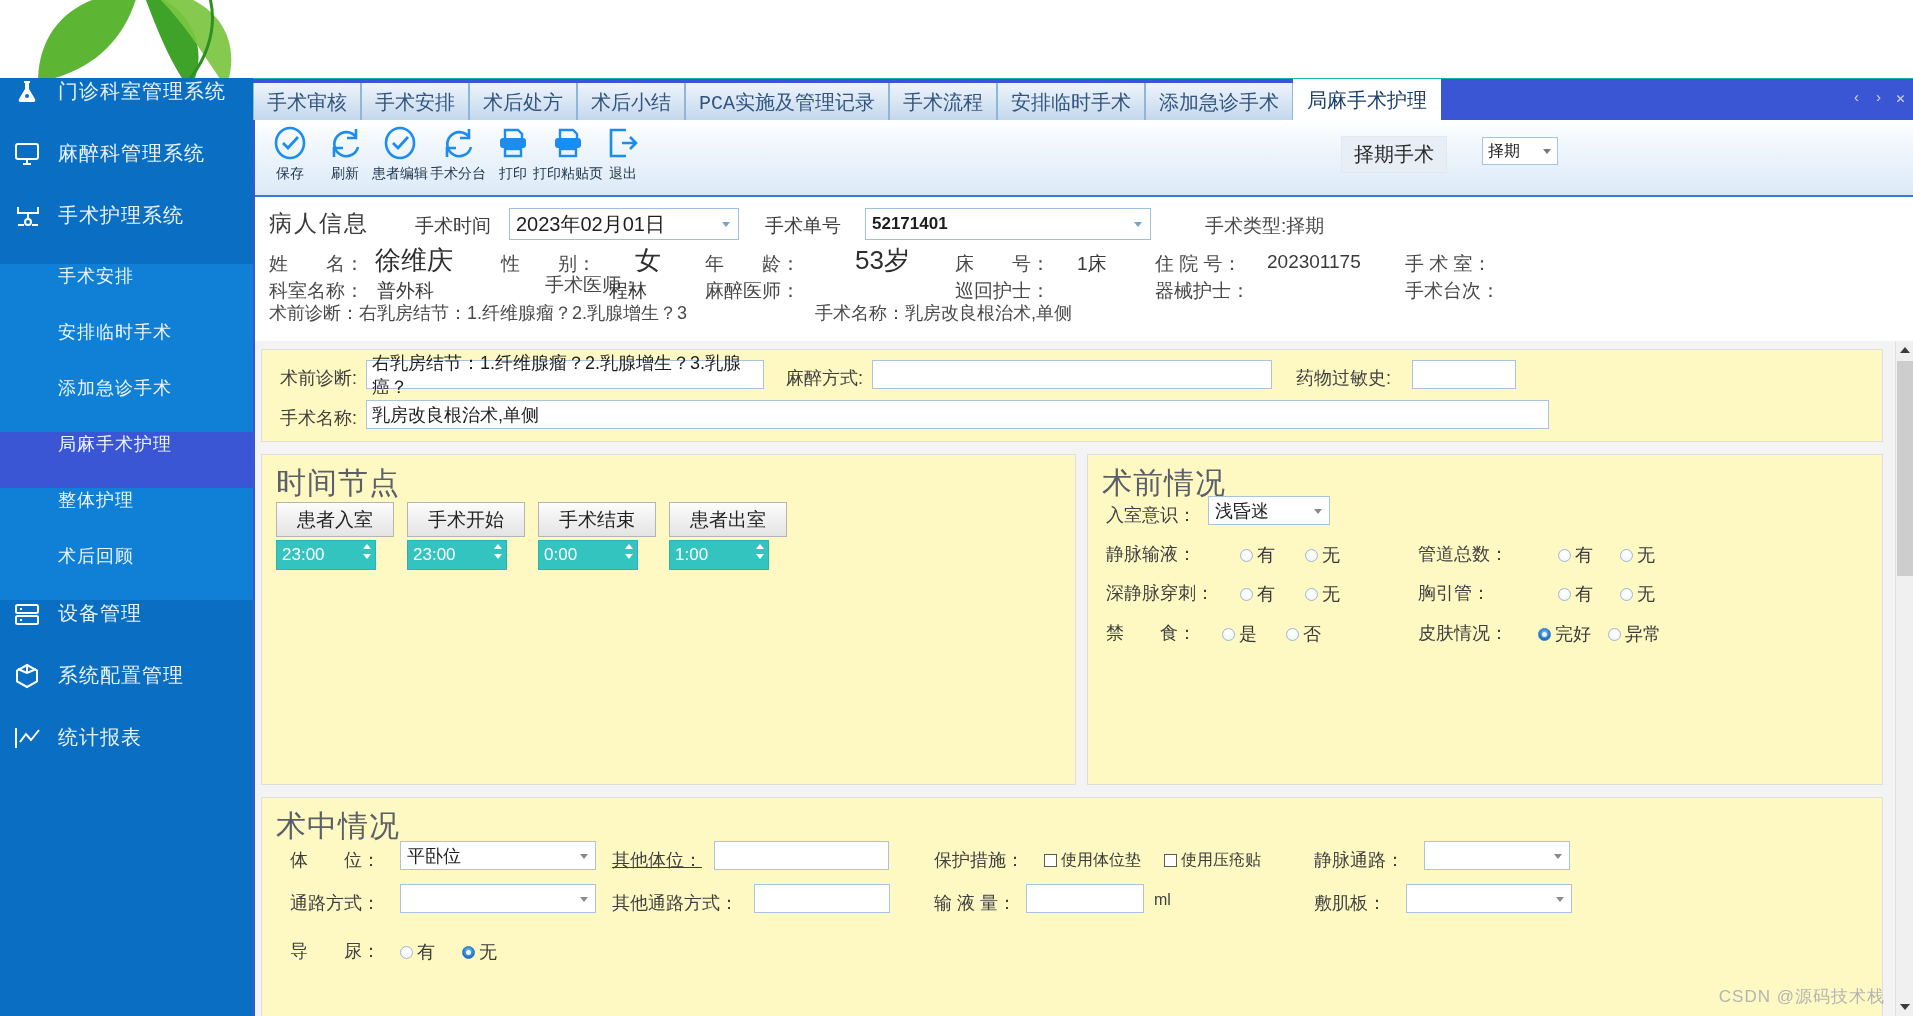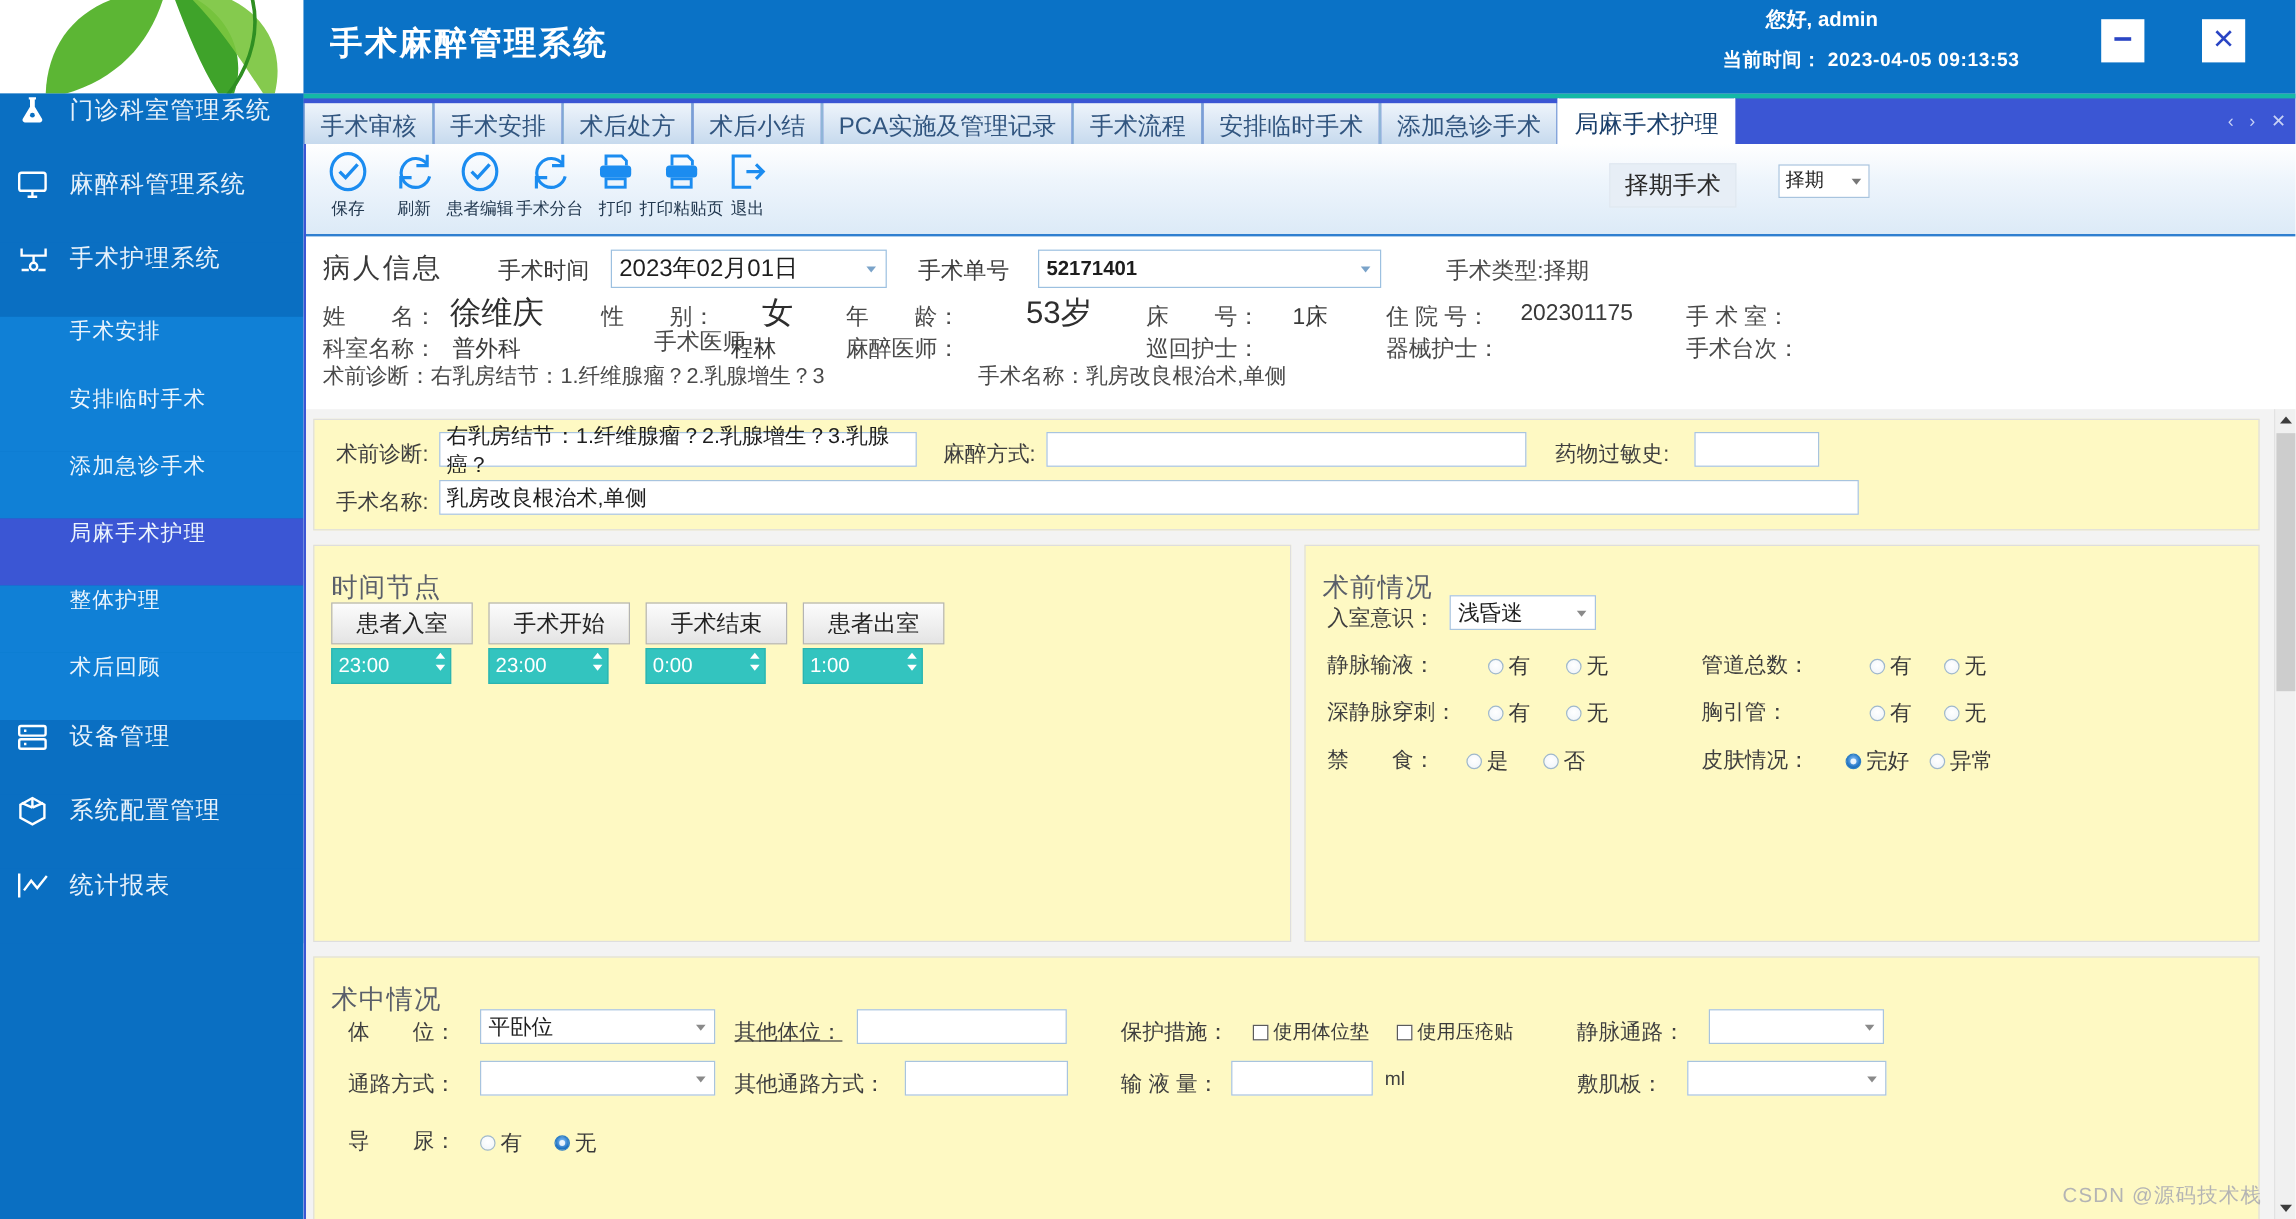--- a/index.html
+++ b/index.html
@@ -87,21 +87,22 @@
     cursor: pointer;
   }
   #btn-min { right: 126px; }
   #btn-close { right: 42px; }
 
   
   #tabstrip {
     position: absolute; left: 253px; top: 78px;
     width: 1660px; height: 42px;
     background: #3b56d4;
-    border-top: 4px solid #14b8a6;
+    border-top: 1px solid #14b8a6;
+    font-family: Liberation Mono, monospace;
   }
   .tabs-row { position:absolute; left: 0; top: 0; display: flex; height: 42px; align-items: flex-end; }
   .tab {
     height: 38px;
     margin-top: 4px;
     padding: 0 13px;
     display: flex; align-items: center; justify-content: center;
     font-size: 20px;
     color: #31557f;
     background: linear-gradient(to bottom, #eef4fb 0%, #d6e4f3 55%, #c2d7ec 100%);
@@ -212,22 +213,22 @@
     overflow: hidden;
   }
   #pane-inner { position:absolute; left:0; top:0; width: 1640px; height: 675px; }
 
   .card {
     position: absolute;
     background: #fef9c3;
     border: 1px solid #dedede;
   }
   .legend {
-    position: absolute; top: 20px; left: 14px;
-    font-size: 22px; color: #5a5f6a; letter-spacing: 1px;
+    position: absolute; top: 8px; left: 14px;
+    font-size: 30px; color: #5a5f6a; letter-spacing: 1px;
   }
 
   
   #card-diag { left: 6px; top: 8px; width: 1622px; height: 93px; }
   .fl { position: absolute; font-size: 18px; color: #3f3f3f; }
   .inp {
     position: absolute; background: #ffffff;
     border: 1px solid #a8c4de;
     font-size: 18px; color: #1e1e1e;
     padding-left: 5px;
@@ -405,40 +406,20 @@
               <path d="M2 2v20" stroke="#ffffff" stroke-width="2"></path>
               <path d="M6 16l6-8 5 6 8-10" stroke="#ffffff" stroke-width="2" fill="none"></path>
             </svg>
         </span>
         <span>统计报表</span>
       </div>
 
     </div>
   </div>
 
-  <div id="topbar">
-    <div id="app-title">手术麻醉管理系统</div>
-    <div id="greeting">您好, admin</div>
-    <div id="cur-time">当前时间：  2023-04-05 09:13:53</div>
-
-    <div class="win-btn" id="btn-min">
-      <span>
-        <svg width="20" height="20" viewBox="0 0 20 20">
-            <rect x="3" y="9" width="14" height="3" fill="#2a45c4"></rect>
-          </svg>
-      </span>
-    </div>
-    <div class="win-btn" id="btn-close">
-      <span>
-        <svg width="20" height="20" viewBox="0 0 20 20">
-            <path d="M4 4l12 12M16 4L4 16" stroke="#2a45c4" stroke-width="2.2"></path>
-          </svg>
-      </span>
-    </div>
-  </div>
 
   <div id="tabstrip">
     <div class="tabs-row">
       <div class="tab">手术审核</div>
       <div class="tab">手术安排</div>
       <div class="tab">术后处方</div>
       <div class="tab">术后小结</div>
       <div class="tab">PCA实施及管理记录</div>
       <div class="tab">手术流程</div>
       <div class="tab">安排临时手术</div>

